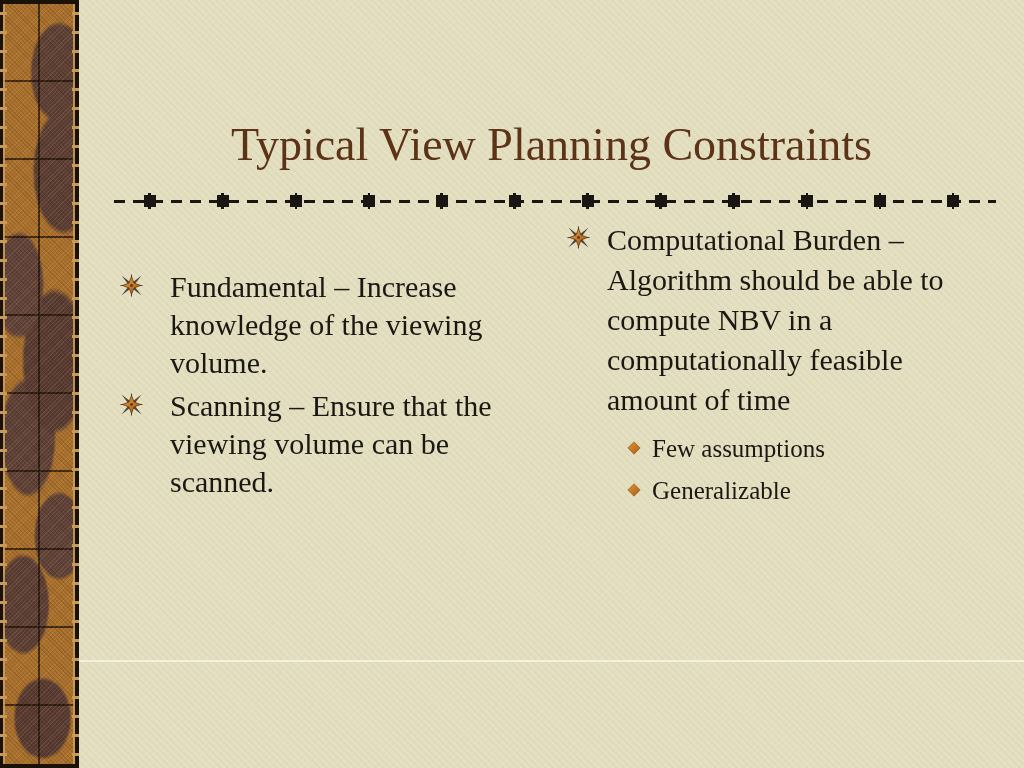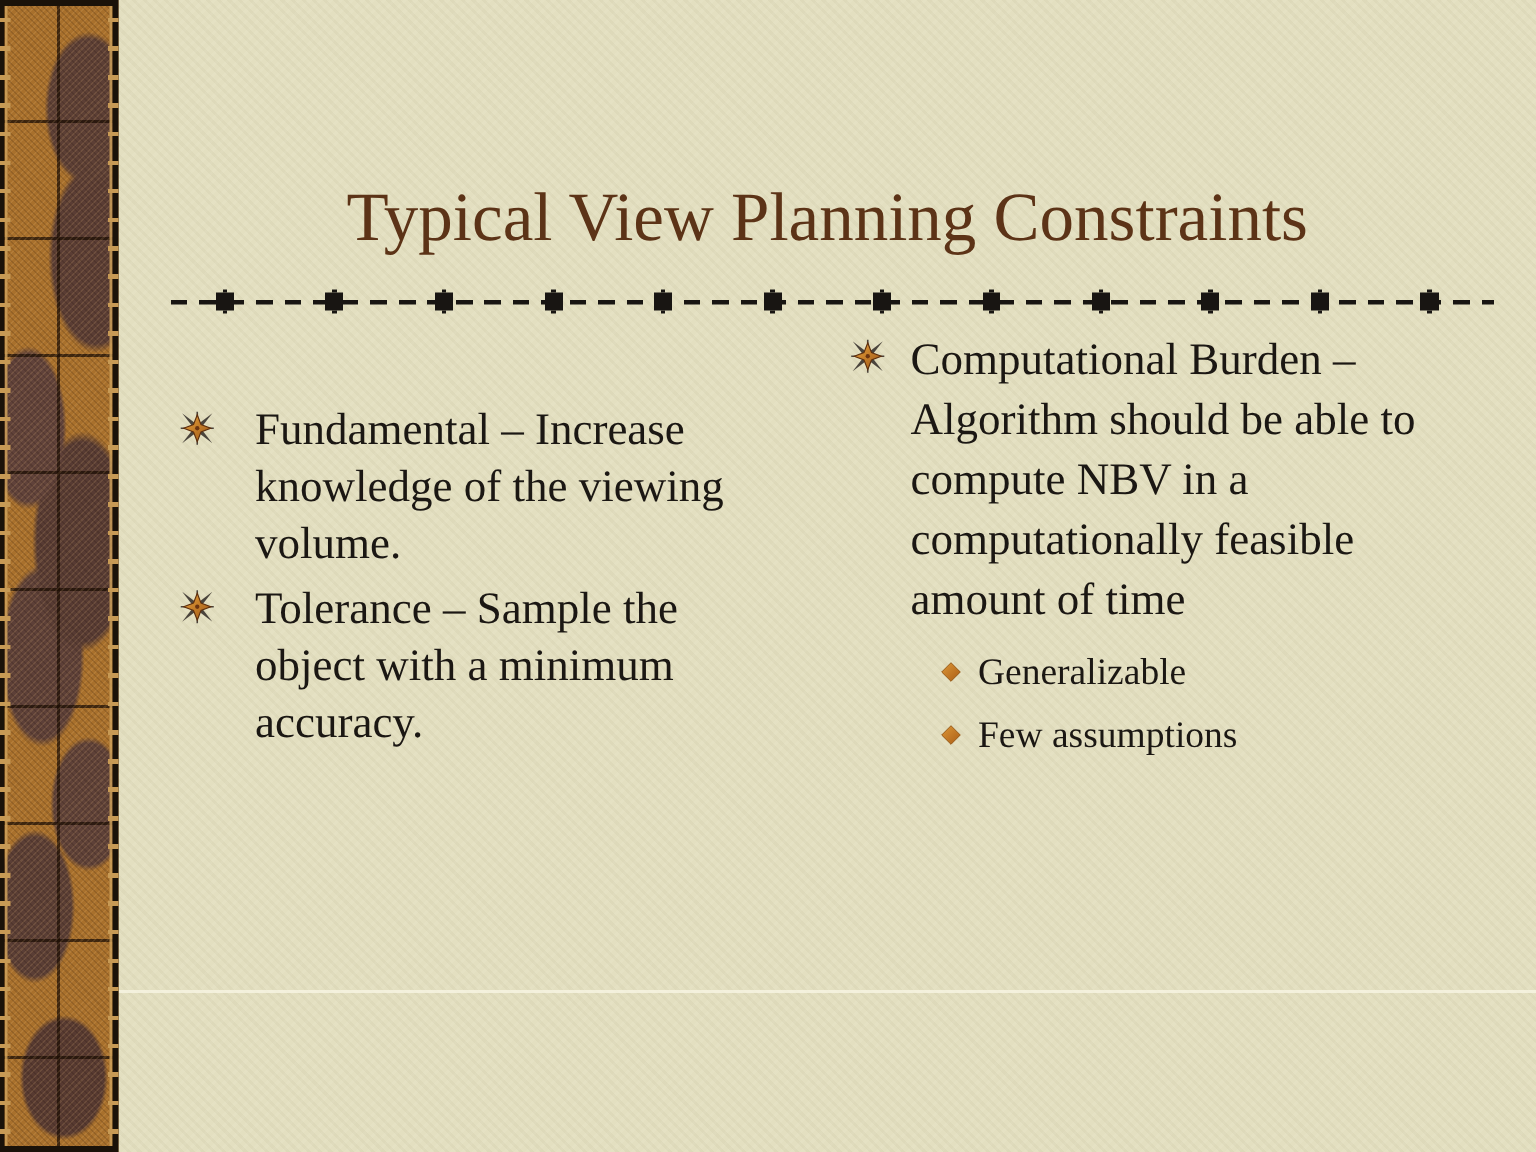--- a/index.html
+++ b/index.html
@@ -151,23 +151,23 @@
         <span class="txt">Fundamental – Increase
 knowledge of the viewing
 volume.</span>
       </div>
       <div class="item">
         <span class="icon">
             <svg>
               <use href="#star-bullet-sym"></use>
             </svg>
           </span>
-        <span class="txt">Tolerance – Sample the
-object with a minimum
-accuracy.</span>
+        <span class="txt">Scanning – Ensure that the
+viewing volume can be
+scanned.</span>
       </div>
     </div>
 
     <div class="col-right">
       <div class="item burden">
         <span class="icon">
             <svg>
               <use href="#star-bullet-sym"></use>
             </svg>
           </span>
@@ -177,26 +177,26 @@
 computationally feasible
 amount of time</span>
       </div>
 
       <div class="sub-item">
         <span class="icon">
             <svg>
               <use href="#diamond-sym"></use>
             </svg>
           </span>
+        <span class="txt">Few assumptions</span>
+      </div>
+      <div class="sub-item">
+        <span class="icon">
+            <svg>
+              <use href="#diamond-sym"></use>
+            </svg>
+          </span>
         <span class="txt">Generalizable</span>
-      </div>
-      <div class="sub-item">
-        <span class="icon">
-            <svg>
-              <use href="#diamond-sym"></use>
-            </svg>
-          </span>
-        <span class="txt">Few assumptions</span>
       </div>
     </div>
 
   </div>
 </div>
 
 </body></html>

